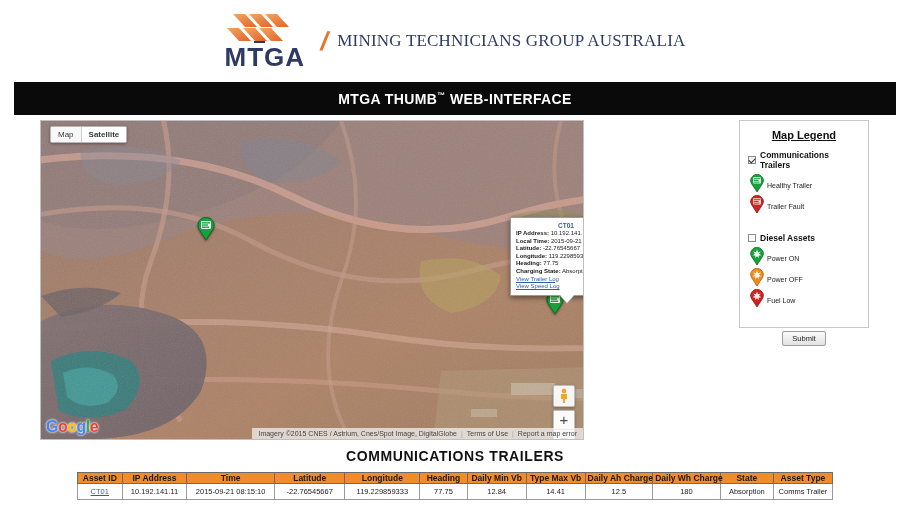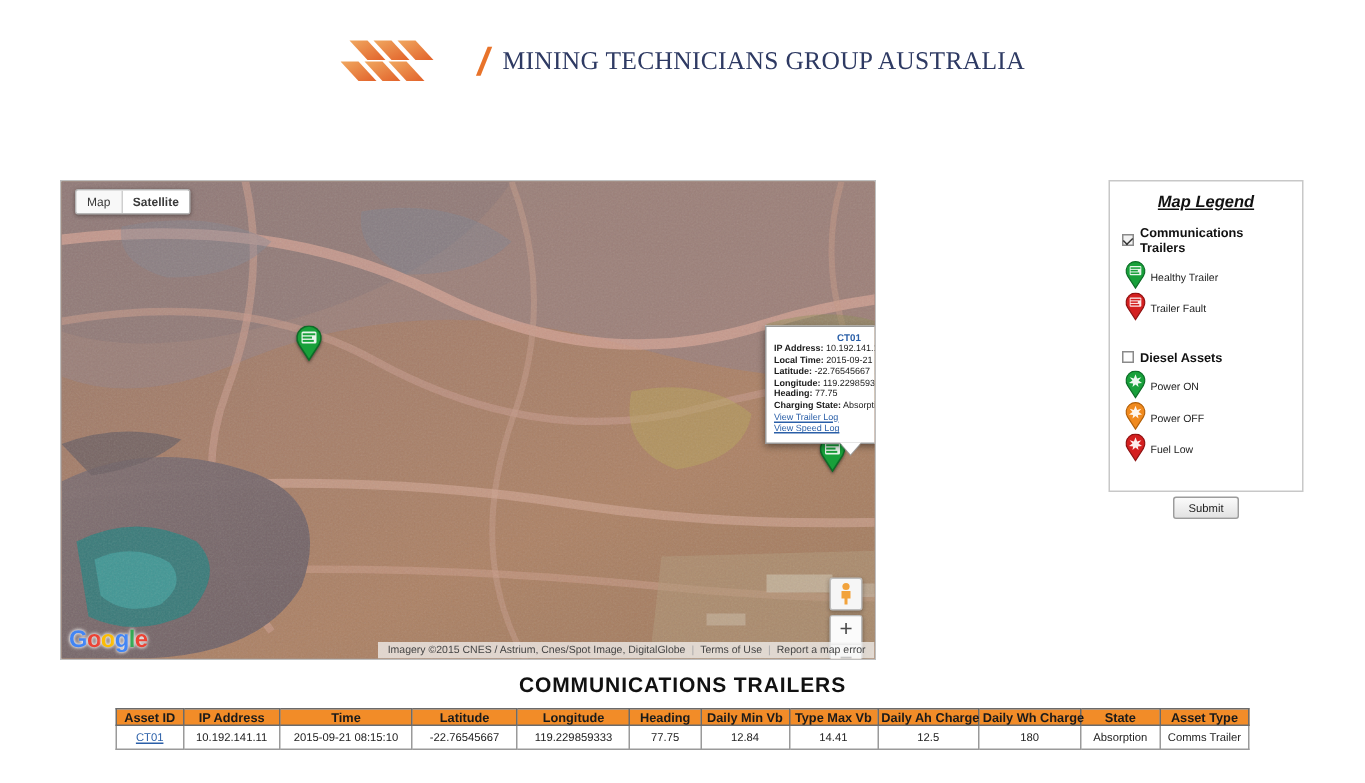--- a/index.html
+++ b/index.html
@@ -185,21 +185,20 @@
     position:absolute; left:739px; top:120px;
     width:130px; height:208px;
     background:#ffffff;
     border:1px solid #c8c8c8;
     padding:8px 8px 6px 8px;
   }
   .legend-title {
     text-align:center; font-size:11px; font-weight:700;
     text-decoration:underline; color:#111; margin-bottom:9px;
     font-family:"Liberation Sans", sans-serif;
-    font-style:italic;
   }
   .legend-group { display:flex; align-items:center; gap:4px; margin-bottom:5px;}
   .legend-group .lg-label { font-size:8.5px; font-weight:700; color:#111; }
   .cb {
     width:8px; height:8px; border:1px solid #8a8a8a; background:#fdfdfd;
     display:inline-flex; align-items:center; justify-content:center; flex:none;
   }
   .cb.checked { background:#f2f2f2; }
   .cb.checked:after{
     content:""; width:5px;height:3px;
@@ -277,26 +276,32 @@
             <g fill="url(#gch)">
               <polygon points="6,2 18,2 30,15 18,15"></polygon>
               <polygon points="22,2 34,2 46,15 34,15"></polygon>
               <polygon points="38,2 50,2 62,15 50,15"></polygon>
               <polygon points="0,16 12,16 24,29 12,29"></polygon>
               <polygon points="16,16 28,16 40,29 28,29"></polygon>
               <polygon points="32,16 44,16 56,29 44,29"></polygon>
             </g>
           </svg>
         </div>
+        <div class="mtga-word">
+          <span class="macron"></span><span>MTGA</span>
+        </div>
       </div>
       <div class="slash">/</div>
       <div class="logo-text">MINING TECHNICIANS GROUP AUSTRALIA</div>
     </div>
   </div>
 
+  <div class="title-banner">
+    <div class="txt"><span>MTGA THUMB</span><span class="tm">™</span><span> WEB-INTERFACE</span></div>
+  </div>
 
   <div class="map">
 
     <svg class="map-img" width="688" height="320" viewBox="0 0 688 320" preserveAspectRatio="none">
       <defs>
         <linearGradient id="base" x1="0" y1="0" x2="1" y2="1">
           <stop offset="0" stop-color="#9a7b6e"></stop>
           <stop offset="0.35" stop-color="#a8806c"></stop>
           <stop offset="0.6" stop-color="#b08468"></stop>
           <stop offset="1" stop-color="#9c7a5e"></stop>

